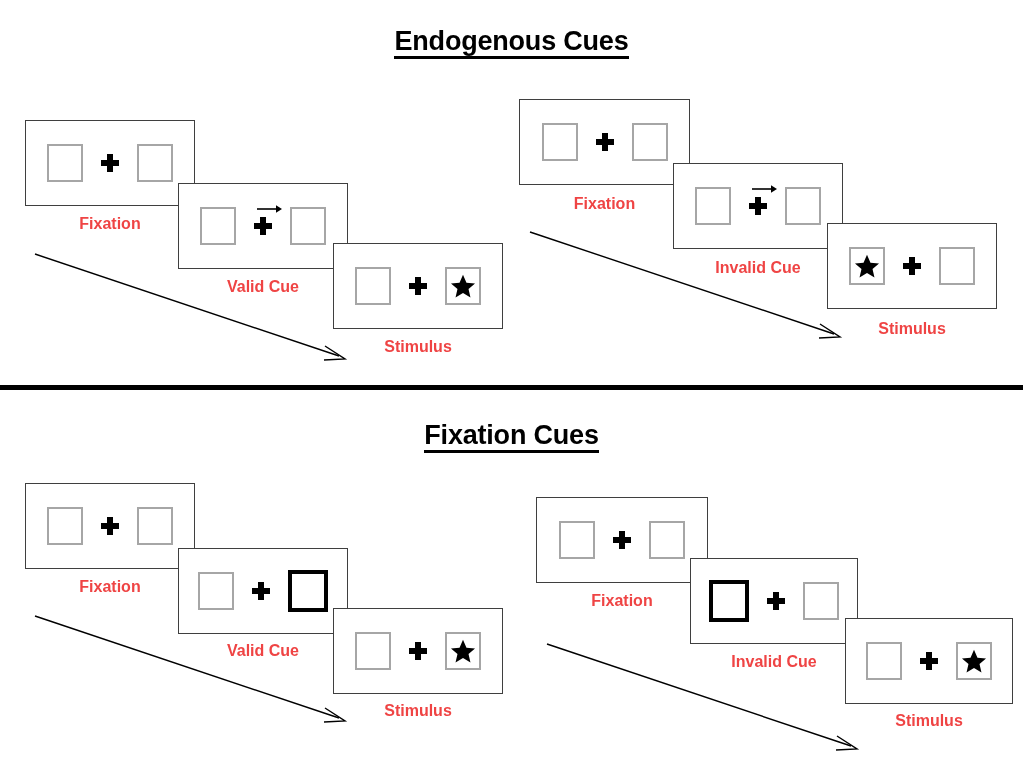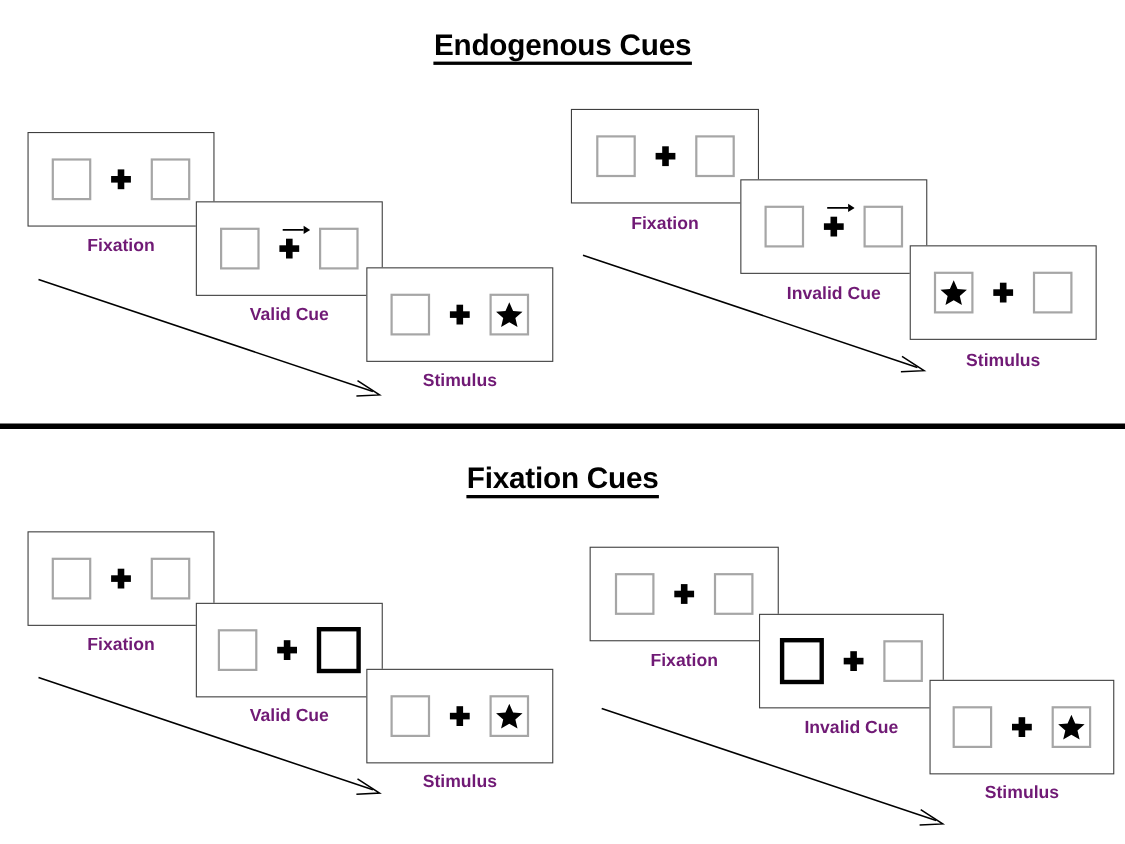--- a/index.html
+++ b/index.html
@@ -128,21 +128,21 @@
     width: 26px;
     height: 12px;
   }
   .cue-arrow svg { display: block; }
 
   
   .caption {
     position: absolute;
     font-size: 16px;
     font-weight: bold;
-    color: #701a75;
+    color: #ef4444;
     white-space: nowrap;
     text-align: center;
   }
 
   
   .timeline-arrow {
     position: absolute;
     pointer-events: none;
   }
   .timeline-arrow svg { display: block; overflow: visible; }

